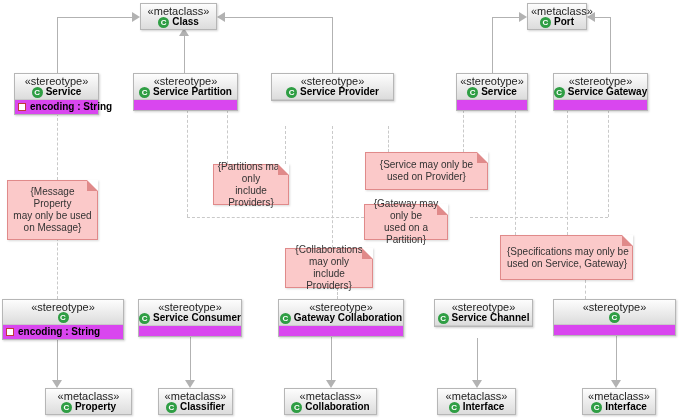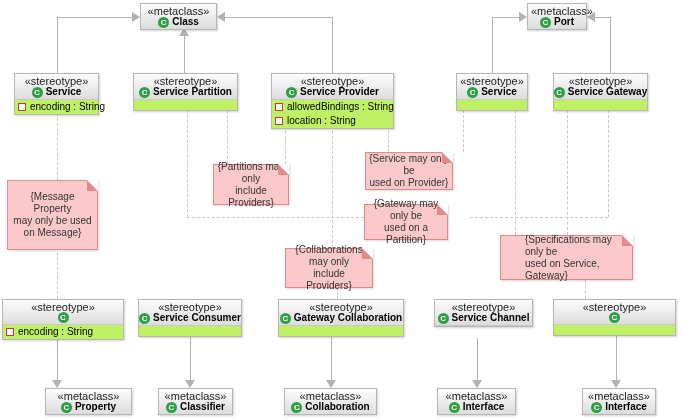--- a/index.html
+++ b/index.html
@@ -20,30 +20,30 @@
   
   .box{position:absolute;background:#fff;border:1px solid var(--box_border,#b6b6b6);
        box-shadow:1px 1px 2px rgba(0,0,0,.18);box-sizing:border-box;}
   .hdr{background:linear-gradient(#fdfdfd,#dcdcdc);padding:2px 3px 1px;border-bottom:1px solid #c9c9c9;}
   .solo .hdr{border-bottom:none;}
   .kind{font-size:11px;line-height:10px;text-align:center;color:#222;}
   .nm{font-size:10px;line-height:12px;font-weight:bold;text-align:center;
       display:flex;align-items:center;justify-content:center;gap:3px;white-space:nowrap;}
   .ci{width:11px;height:11px;min-width:11px;border-radius:50%;background:var(--icon_green,#2f9e44);
       color:#fff;font-size:8px;font-weight:bold;line-height:11px;text-align:center;display:inline-block;}
-  .cmp{background:#bef264;}
+  .cmp{background:#d946ef;font-weight:bold;}
   .cmp.empty{height:10px;}
   .attr{display:flex;align-items:center;gap:4px;padding:1px 3px;font-size:10px;line-height:12px;white-space:nowrap;}
   .ai{width:6px;height:6px;min-width:6px;border:1px solid var(--attr_red,#c03a3a);background:#fff;display:inline-block;}
   
   .note{position:absolute;background:var(--note_fill,#fbc9c9);border:1px solid var(--note_border,#e08a8a);
         box-shadow:1px 1px 2px rgba(0,0,0,.15);box-sizing:border-box;
         font-size:10px;line-height:12px;color:#333;text-align:center;
         display:flex;align-items:center;justify-content:center;white-space:pre-line;padding:3px;}
-  .note.left{text-align:left;justify-content:flex-start;padding-left:24px;}
+  .note.left{text-align:left;justify-content:flex-start;padding-left:6px;}
   .note::before{content:"";position:absolute;top:-1px;right:-1px;width:0;height:0;border-style:solid;
         border-width:0 11px 11px 0;border-color:#fff #fff var(--note_border,#e08a8a) var(--note_border,#e08a8a);}
 </style>
 </head>
 <body>
 
 <div id="diagram">
 
   <div class="ln v" style="left:57px;top:17px;height:56px"></div>
   <div class="ln h" style="left:57px;top:17px;width:75px"></div>
@@ -88,26 +88,26 @@
   <div class="ln hd" style="left:470px;top:217px;width:138px"></div>
   <div class="ln vd" style="left:608px;top:110px;height:107px"></div>
   <div class="ln vd" style="left:388px;top:126px;height:26px"></div>
   <div class="ln vd" style="left:463px;top:110px;height:42px"></div>
   <div class="ln vd" style="left:332px;top:126px;height:122px"></div>
   <div class="ln vd" style="left:337px;top:288px;height:11px"></div>
   <div class="ln vd" style="left:515px;top:110px;height:125px"></div>
   <div class="ln vd" style="left:567px;top:110px;height:125px"></div>
   <div class="ln vd" style="left:585px;top:280px;height:19px"></div>
 
-  <div class="note" style="left:7px;top:180px;width:91px;height:70px">{Message Property
+  <div class="note" style="left:7px;top:180px;width:91px;height:60px">{Message Property
 may only be used
 on Message}</div>
   <div class="note" style="left:213px;top:164px;width:76px;height:41px">{Partitions may only
 include Providers}</div>
-  <div class="note" style="left:365px;top:152px;width:88px;height:38px">{Service may only be
+  <div class="note" style="left:365px;top:152px;width:123px;height:38px">{Service may only be
 used on Provider}</div>
   <div class="note" style="left:364px;top:204px;width:84px;height:36px">{Gateway may only be
 used on a Partition}</div>
   <div class="note" style="left:285px;top:248px;width:88px;height:40px">{Collaborations may only
 include Providers}</div>
   <div class="note left" style="left:500px;top:235px;width:133px;height:45px">{Specifications may only be
 used on Service, Gateway}</div>
 
   <div class="box solo" style="left:140px;top:3px;width:77px">
     <div class="hdr">
@@ -156,30 +156,20 @@
   </div>
 
   <div class="box" style="left:271px;top:73px;width:123px">
     <div class="hdr">
       <div class="kind">«stereotype»</div>
       <div class="nm">
           <span class="ci">C</span>
           <span>Service Provider</span>
         </div>
     </div>
-    <div class="cmp">
-      <div class="attr">
-          <span class="ai"></span>
-          <span>allowedBindings : String</span>
-        </div>
-      <div class="attr">
-          <span class="ai"></span>
-          <span>location : String</span>
-        </div>
-    </div>
   </div>
 
   <div class="box" style="left:456px;top:73px;width:72px">
     <div class="hdr">
       <div class="kind">«stereotype»</div>
       <div class="nm">
           <span class="ci">C</span>
           <span>Service</span>
         </div>
     </div>

